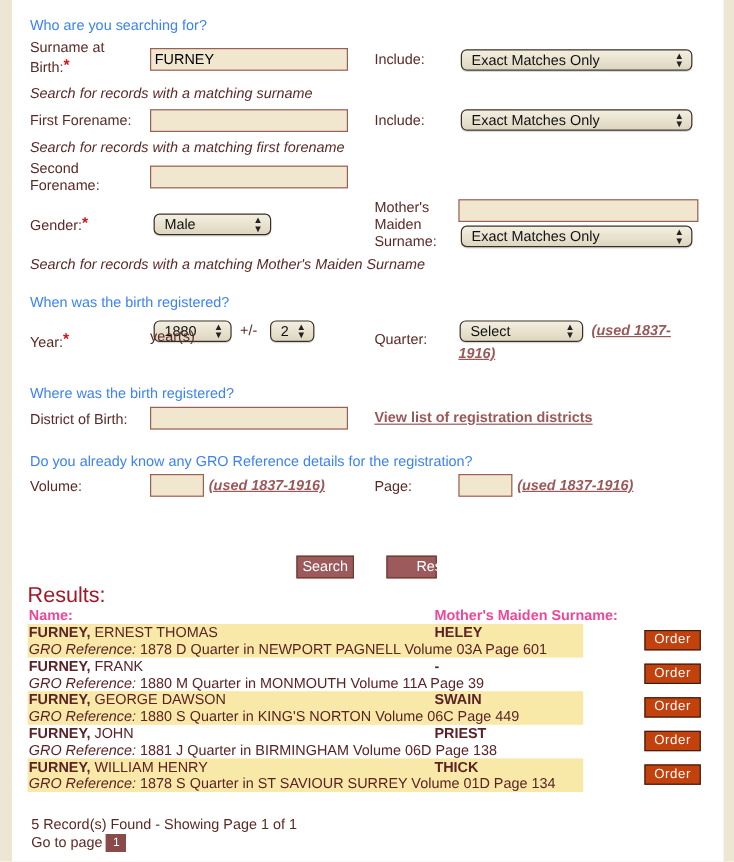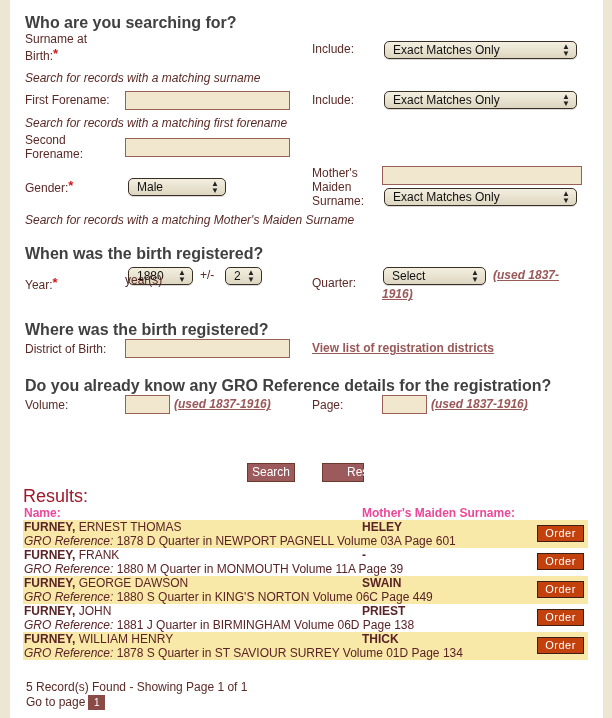--- a/index.html
+++ b/index.html
@@ -9,21 +9,21 @@
     font-family: "Liberation Sans", sans-serif;
     color: #5a2a26;
     font-size: 12px;
     position: relative;
   }
   .main {
     position: absolute; left: 10px; top: 0; width: 593px; height: 718px;
     background: #ffffff;
   }
   .abs { position: absolute; }
-  .heading { font-weight: bold; font-size: 16px; color: #404040; }
+  .heading { font-weight: normal; font-size: 12px; color: #3b82f6; }
   .label { font-size: 12px; color: #5a2a26; line-height: 17px; }
   .hint { font-style: italic; font-size: 12px; color: #5a2a26; }
   .req { color: #d0161a; font-weight: bold; vertical-align: top; font-size: 13px; position: relative; top: -3px; }
   .textbox {
     position: absolute; box-sizing: border-box;
     background: #f1e7cf; border: 1px solid #9c5f58;
     height: 19px; font-size: 12px; color: #000; padding: 1px 3px;
     font-family: "Liberation Sans", sans-serif;
   }
   .select {
@@ -40,21 +40,21 @@
   .link { color: #9a5858; font-weight: bold; font-style: italic; text-decoration: underline; font-size: 12px; }
   .link-plain { color: #9a5858; font-weight: bold; text-decoration: underline; font-size: 12px; }
   .btn {
     position: absolute; box-sizing: border-box;
     background: #9c5a5c; color: #fff; border: 1px solid #6b3a2c;
     font-size: 12px; height: 19px; line-height: 17px; text-align: center;
   }
   .results-title { font-size: 18px; color: #a0182a; }
   .col-head { font-weight: bold; font-size: 12px; color: #ec4899; }
   .row {
-    position: absolute; left: 13px; width: 565px; height: 28px;
+    position: absolute; left: 13px; width: 463px; height: 28px;
   }
   .row.alt { background: #f9e9a8; }
   .row .name { position: absolute; left: 1px; top: 0; font-size: 12px; color: #5a2326; line-height: 14px; }
   .row .name b { font-weight: bold; }
   .row .mms { position: absolute; left: 339px; top: 0; font-size: 12px; font-weight: bold; color: #5a2326; line-height: 14px; }
   .row .ref { position: absolute; left: 1px; top: 14px; font-size: 12px; color: #5a2326; line-height: 14px; }
   .row .ref i { font-style: italic; }
   .row .order {
     position: absolute; left: 514px; top: 5px; width: 47px; height: 17px;
     background: #c2410c; border: 1px solid #3c1f17; color: #fff;
@@ -70,20 +70,21 @@
 <body>
 
 <div class="main">
 
   <div class="abs heading" style="left:15px; top:14px;">Who are you searching for?</div>
 
   <div class="abs label" style="left:15px; top:31px;">
     <div>Surname at</div>
     <div><span>Birth:</span><span class="req">*</span></div>
   </div>
+  <div class="textbox" style="left:115px; top:40px; width:165px;">FURNEY</div>
   <div class="abs label" style="left:302px; top:41px;">Include:</div>
   <div class="select" style="left:374px; top:41px; width:193px;">
     <span>Exact Matches Only</span>
     <span class="arrow">▲<br>▼</span>
   </div>
   <div class="abs hint" style="left:15px; top:71px;">Search for records with a matching surname</div>
 
   <div class="abs label" style="left:15px; top:92px;">First Forename:</div>
   <div class="textbox" style="left:115px; top:91px; width:165px;"></div>
   <div class="abs label" style="left:302px; top:92px;">Include:</div>

